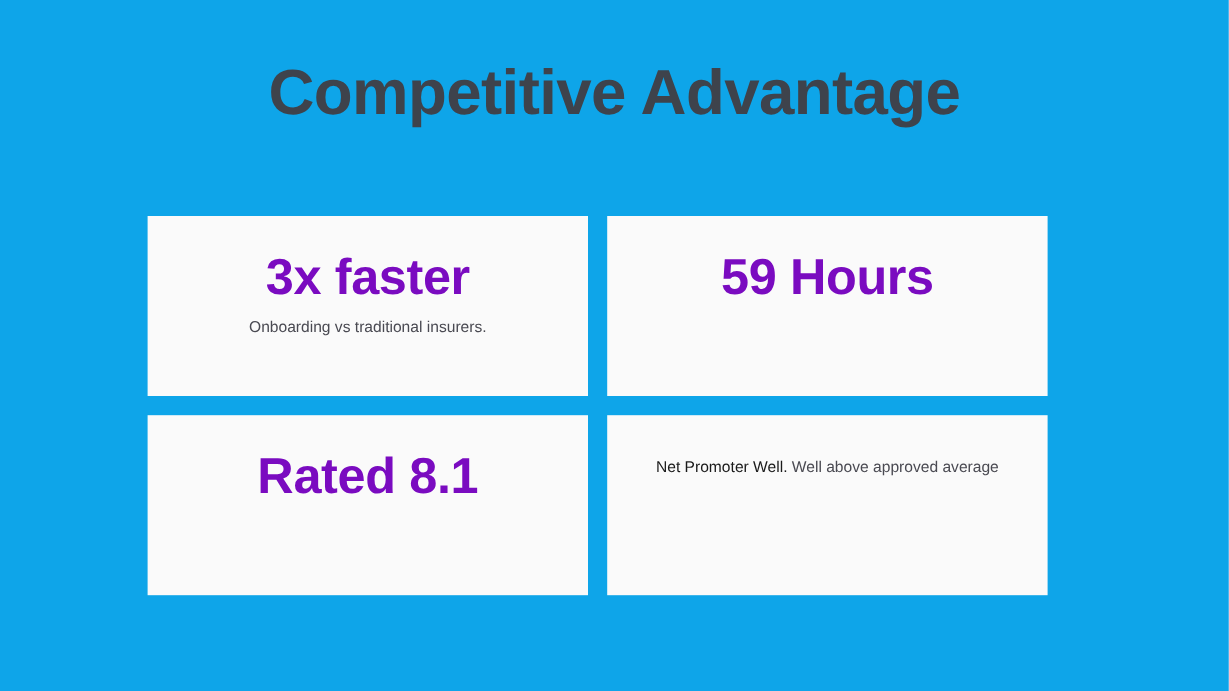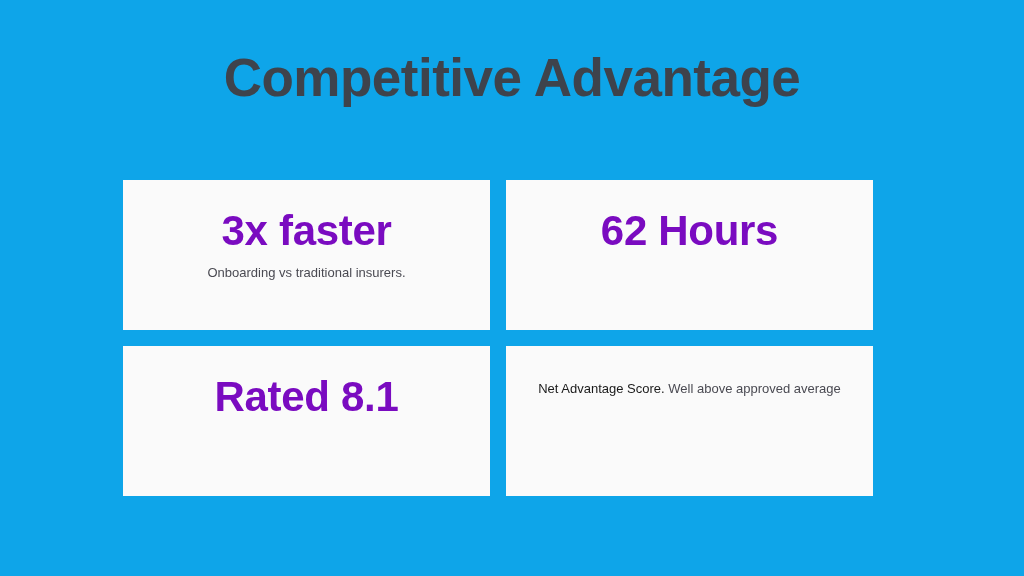--- a/index.html
+++ b/index.html
@@ -84,27 +84,27 @@
   <div class="card-grid">
 
     <div class="stat-card">
       <div class="stat-value">3x faster</div>
       <div class="stat-desc">
         <span class="lead"></span><span>Onboarding vs traditional insurers.</span>
       </div>
     </div>
 
     <div class="stat-card">
-      <div class="stat-value">62 Hours</div>
+      <div class="stat-value">59 Hours</div>
     </div>
 
     <div class="stat-card">
       <div class="stat-value">Rated 8.1</div>
     </div>
 
     <div class="stat-card">
       <div class="stat-desc">
-        <span class="lead">Net Advantage Score. </span><span>Well above approved average</span>
+        <span class="lead">Net Promoter Well. </span><span>Well above approved average</span>
       </div>
     </div>
 
   </div>
 </div>
 
 </body></html>

